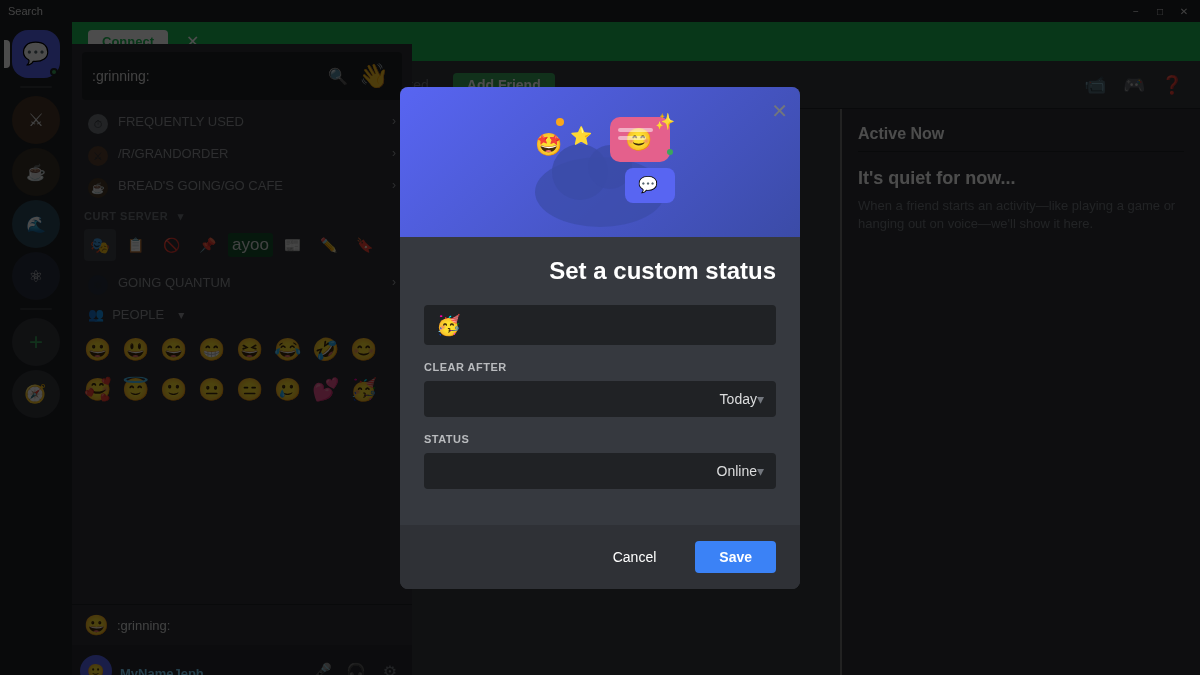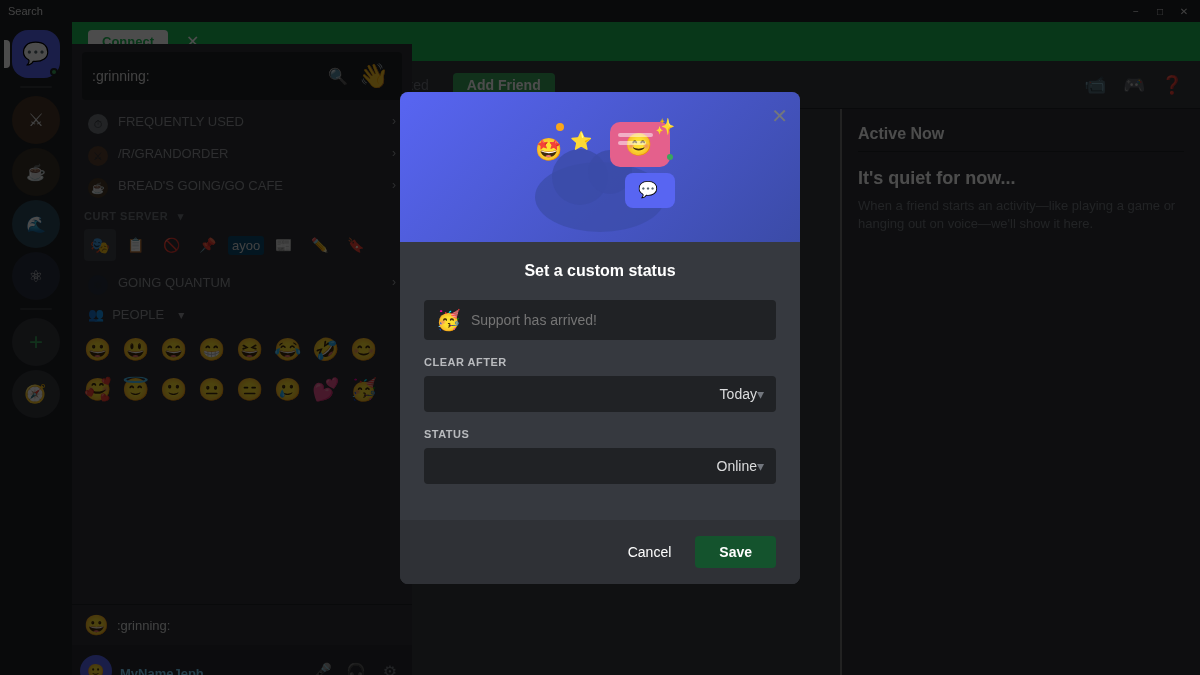--- a/index.html
+++ b/index.html
@@ -386,24 +386,24 @@
       display: flex;
       align-items: center;
       justify-content: center;
       position: relative;
       overflow: hidden;
     }
     .modal-body {
       padding: 20px 24px;
     }
     .modal-title {
-      font-size: 16px;
+      font-size: 24px;
       font-weight: 700;
       color: #fff;
-      text-align: center;
+      text-align: right;
       margin-bottom: 20px;
     }
     .modal-field-label {
       font-size: 11px;
       font-weight: 700;
       color: #b9bbbe;
       text-transform: uppercase;
       letter-spacing: 0.5px;
       margin-bottom: 8px;
     }
@@ -443,36 +443,36 @@
       color: #dcddde;
       text-align: right;
     }
     .modal-select-chevron {
       color: #72767d;
       font-size: 14px;
     }
     .modal-footer {
       display: flex;
       justify-content: flex-end;
-      gap: 8px;
+      gap: 23px;
       padding: 16px 24px;
       background: #2f3136;
     }
     .btn-cancel {
       background: transparent;
       border: none;
       color: #fff;
       font-size: 14px;
       font-weight: 500;
       cursor: pointer;
       padding: 8px 16px;
       border-radius: 4px;
     }
     .btn-save {
-      background: #14532d;
+      background: #3b82f6;
       border: none;
       color: #fff;
       font-size: 14px;
       font-weight: 600;
       cursor: pointer;
       padding: 8px 24px;
       border-radius: 4px;
     }
 
     
@@ -588,21 +588,21 @@
     <div class="emoji-section-label">
       <span>CURT SERVER</span>
       <span style="margin-left:6px;cursor:pointer;">▾</span>
     </div>
 
     <div style="padding: 2px 12px 8px; display: flex; gap: 4px; align-items: center;">
       <div class="emoji-cell" style="width:32px;height:32px;font-size:16px;background:#40444b;border-radius:4px;overflow:hidden;">🎭</div>
       <div class="emoji-cell" style="width:32px;height:32px;font-size:14px;">📋</div>
       <div class="emoji-cell" style="width:32px;height:32px;font-size:14px;">🚫</div>
       <div class="emoji-cell" style="width:32px;height:32px;font-size:14px;">📌</div>
-      <div style="font-size:13px;padding:2px 4px;background:#0c4a6e;border-radius:3px;color:#dcddde;">ayoo</div>
+      <div style="font-size:17px;padding:2px 4px;background:#14532d;border-radius:3px;color:#dcddde;">ayoo</div>
       <div class="emoji-cell" style="width:32px;height:32px;font-size:14px;">📰</div>
       <div class="emoji-cell" style="width:32px;height:32px;font-size:14px;">✏️</div>
       <div class="emoji-cell" style="width:32px;height:32px;font-size:14px;">🔖</div>
     </div>
 
     <div class="emoji-nav-list">
       <div class="emoji-nav-item">
         <div class="nav-icon" style="background:#2a3040;">⚛</div>
         <span>GOING QUANTUM</span>
         <span class="emoji-nav-chevron">›</span>
@@ -735,21 +735,20 @@
     </div>
 
     <div class="modal-close">✕</div>
 
     <div class="modal-body">
 
       <div class="modal-title">Set a custom status</div>
 
       <div class="modal-input-wrapper">
         <span class="modal-emoji-btn">🥳</span>
-        <input class="modal-input" type="text" placeholder="Support has arrived!" style="">
       </div>
 
       <div class="modal-field-label">CLEAR AFTER</div>
       <div class="modal-select-wrapper">
         <span class="modal-select-text">Today</span>
         <span class="modal-select-chevron">▾</span>
       </div>
 
       <div class="modal-field-label">STATUS</div>
       <div class="modal-select-wrapper">

